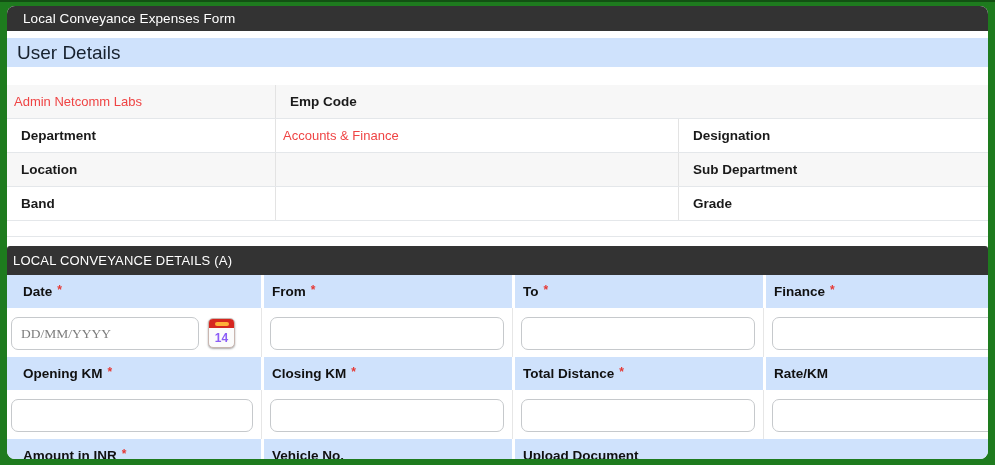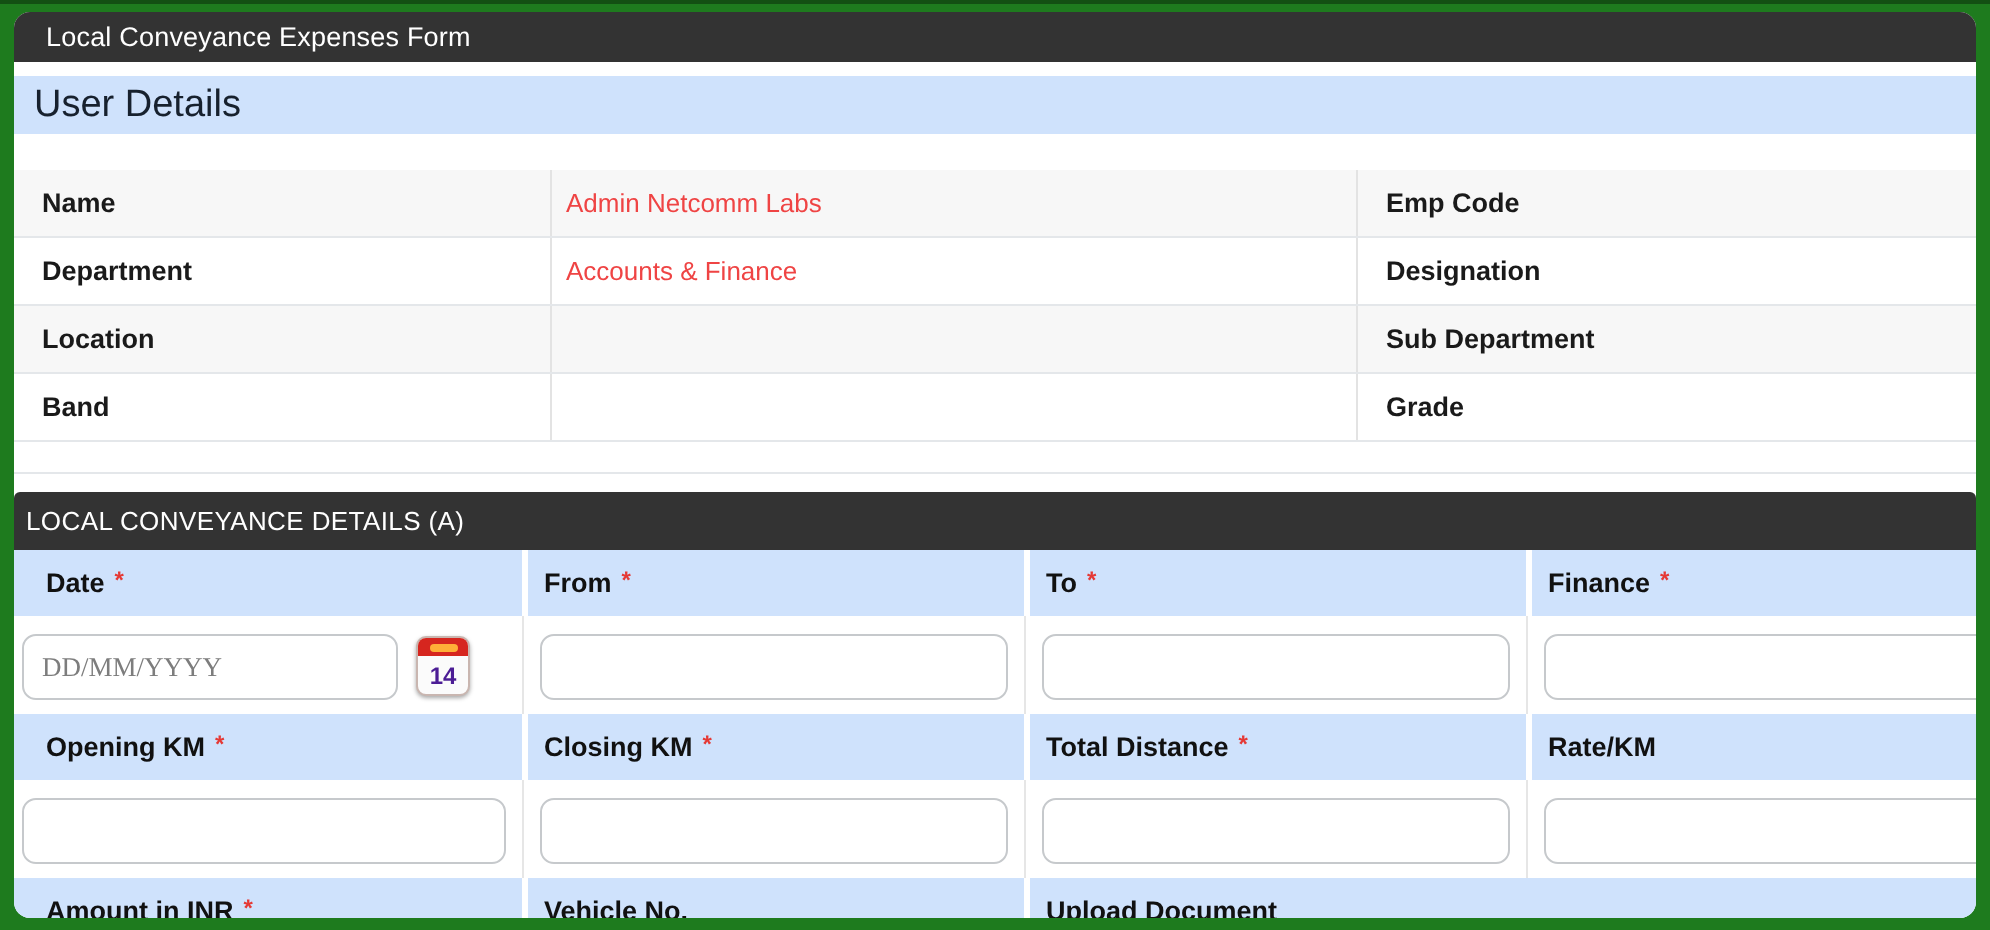--- a/index.html
+++ b/index.html
@@ -89,38 +89,37 @@
   
   .calendar-icon{
     width:27px;height:30px;border-radius:5px;overflow:hidden;flex:0 0 27px;
     border:1px solid #c9b6b0;box-sizing:border-box;background:#fbfbfb;
     box-shadow:0 1px 2px rgba(0,0,0,.35);cursor:pointer;margin-top:1px;
   }
   .cal-top{height:9px;background:#d6261f;display:flex;align-items:center;justify-content:center;}
   .cal-pill{width:14px;height:4px;border-radius:2px;background:#ffaf38;}
   .cal-body{
     height:19px;display:flex;align-items:center;justify-content:center;
-    font-size:12px;font-weight:700;color:#4c1d95;
+    font-size:12px;font-weight:700;color:#8b5cf6;
   }
 </style>
 </head>
 <body>
 
 <div class="frame">
   <div class="page">
 
     <div class="title-bar">
       <span>Local Conveyance Expenses Form</span>
     </div>
 
     <section>
       <div class="section-bar-blue">User Details</div>
       <div id="user-table">
           <div class="u-row alt">
-            <div class="u-cell u-label">Name</div>
             <div class="u-cell u-value">Admin Netcomm Labs</div>
             <div class="u-cell u-label">Emp Code</div>
           </div>
           <div class="u-row">
             <div class="u-cell u-label">Department</div>
             <div class="u-cell u-value">Accounts &amp; Finance</div>
             <div class="u-cell u-label">Designation</div>
           </div>
           <div class="u-row alt">
             <div class="u-cell u-label">Location</div>

